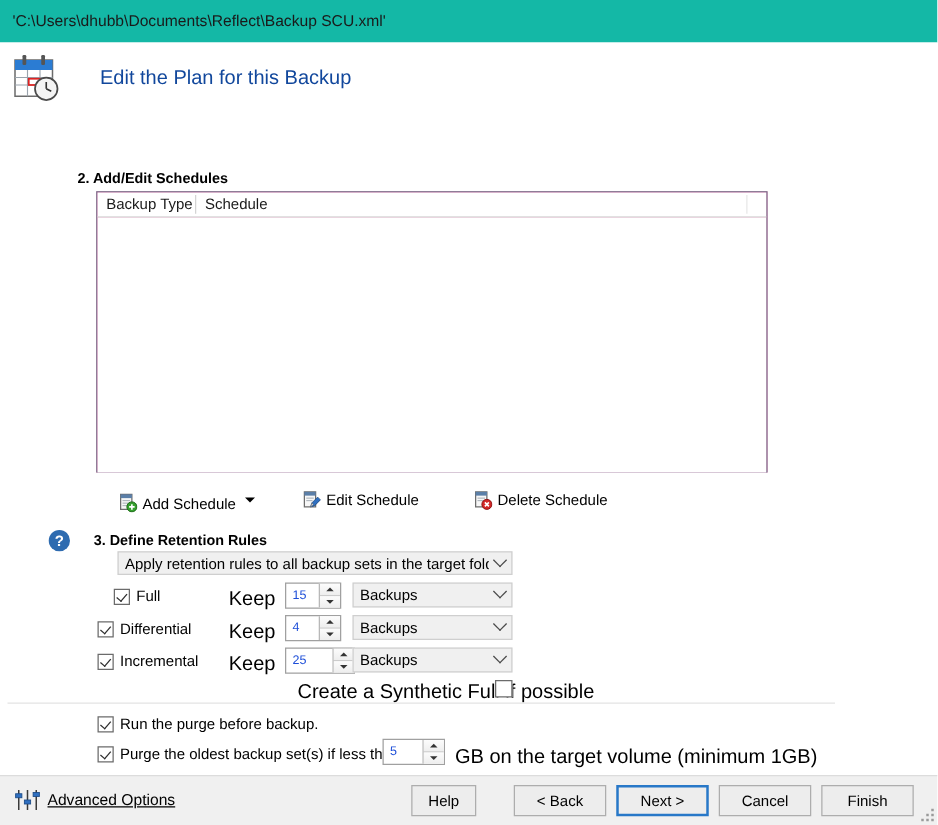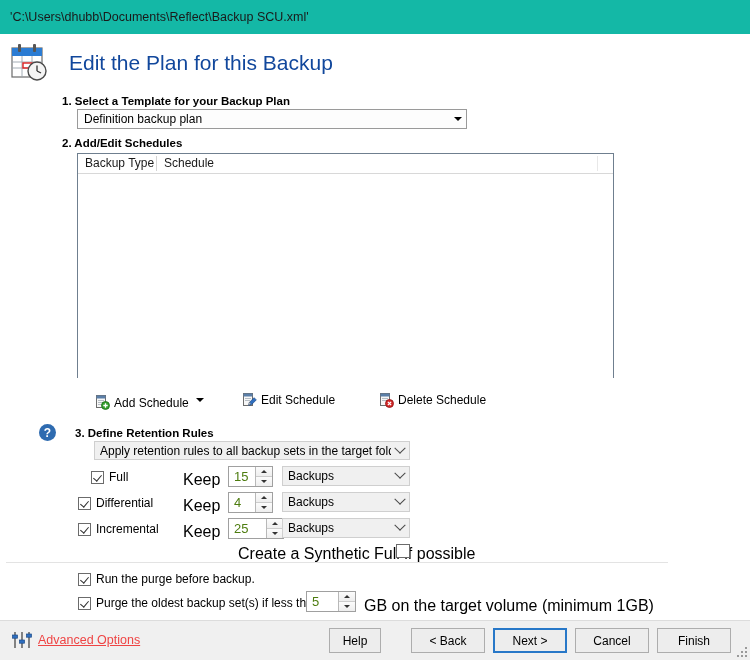--- a/index.html
+++ b/index.html
@@ -62,22 +62,22 @@
     left: 8px; top: 8px;
     display: flex;
     align-items: center;
   }
   .header-icon {
     width: 44px; height: 42px;
     position: relative;
     flex: none;
   }
   .header-title {
-    margin-left: 17px;
-    font-size: 21px;
+    margin-left: 28px;
+    font-size: 16px;
     color: #11479c;
     font-family: "Liberation Sans", sans-serif;
     white-space: nowrap;
   }
 
   
   .step-label {
     position: absolute;
     font-size: 11.5px;
     font-weight: bold;
@@ -265,22 +265,22 @@
     background: #ffffff;
     box-sizing: border-box;
     display: flex;
     align-items: stretch;
   }
   .spinner .sp-val {
     flex: 1;
     display: flex;
     align-items: center;
     padding-left: 5px;
-    font-size: 13px;
-    color: #4d7c0f;
+    font-size: 10px;
+    color: #1d4ed8;
     overflow: hidden;
   }
   .spinner .sp-btns {
     width: 16px;
     display: flex;
     flex-direction: column;
     border-left: 1px solid #b8b8b8;
     background: #f2f2f2;
   }
   .sp-up, .sp-dn {
@@ -321,21 +321,21 @@
   }
   .adv-icon {
     position: absolute;
     left: 12px; top: 631px;
     width: 20px; height: 18px;
   }
   .adv-link {
     position: absolute;
     left: 38px; top: 633px;
     font-size: 12.5px;
-    color: #ef4444;
+    color: #000000;
     text-decoration: underline;
     white-space: nowrap;
     cursor: pointer;
   }
   .btn {
     position: absolute;
     top: 628px;
     height: 25px;
     background: #ededed;
     border: 1px solid #adadad;
@@ -396,28 +396,21 @@
           </g>
           <rect x="15" y="21" width="9" height="5" fill="none" stroke="#dd2222" stroke-width="1.4"></rect>
           <circle cx="29" cy="29" r="9" fill="#f4f4f4" stroke="#4a4a4a" stroke-width="1.4"></circle>
           <line x1="29" y1="29" x2="29" y2="23.5" stroke="#333" stroke-width="1.3"></line>
           <line x1="29" y1="29" x2="33" y2="31" stroke="#333" stroke-width="1.3"></line>
         </svg>
       </div>
       <div class="header-title">Edit the Plan for this Backup</div>
     </div>
 
-    <div class="step-label" style="left:62px; top:61px;">1. Select a Template for your Backup Plan</div>
-
-    <div class="combo-classic" style="left:77px; top:75px; width:390px; height:20px;">
-      <span class="combo-text">Definition backup plan</span>
-      <span class="combo-arrow">
-          <i class="tri-down"></i>
-        </span>
-    </div>
+
 
     <div class="step-label" style="left:62px; top:103px;">2. Add/Edit Schedules</div>
 
     <div class="listview" style="left:77px; top:119px; width:537px; height:225px;">
       <div class="lv-header">
         <div class="lv-col" style="left:0; width:78px;">Backup Type</div>
         <div class="lv-sep" style="left:78px;"></div>
         <div class="lv-col" style="left:79px; width:440px;">Schedule</div>
         <div class="lv-sep faint" style="left:519px;"></div>
       </div>

